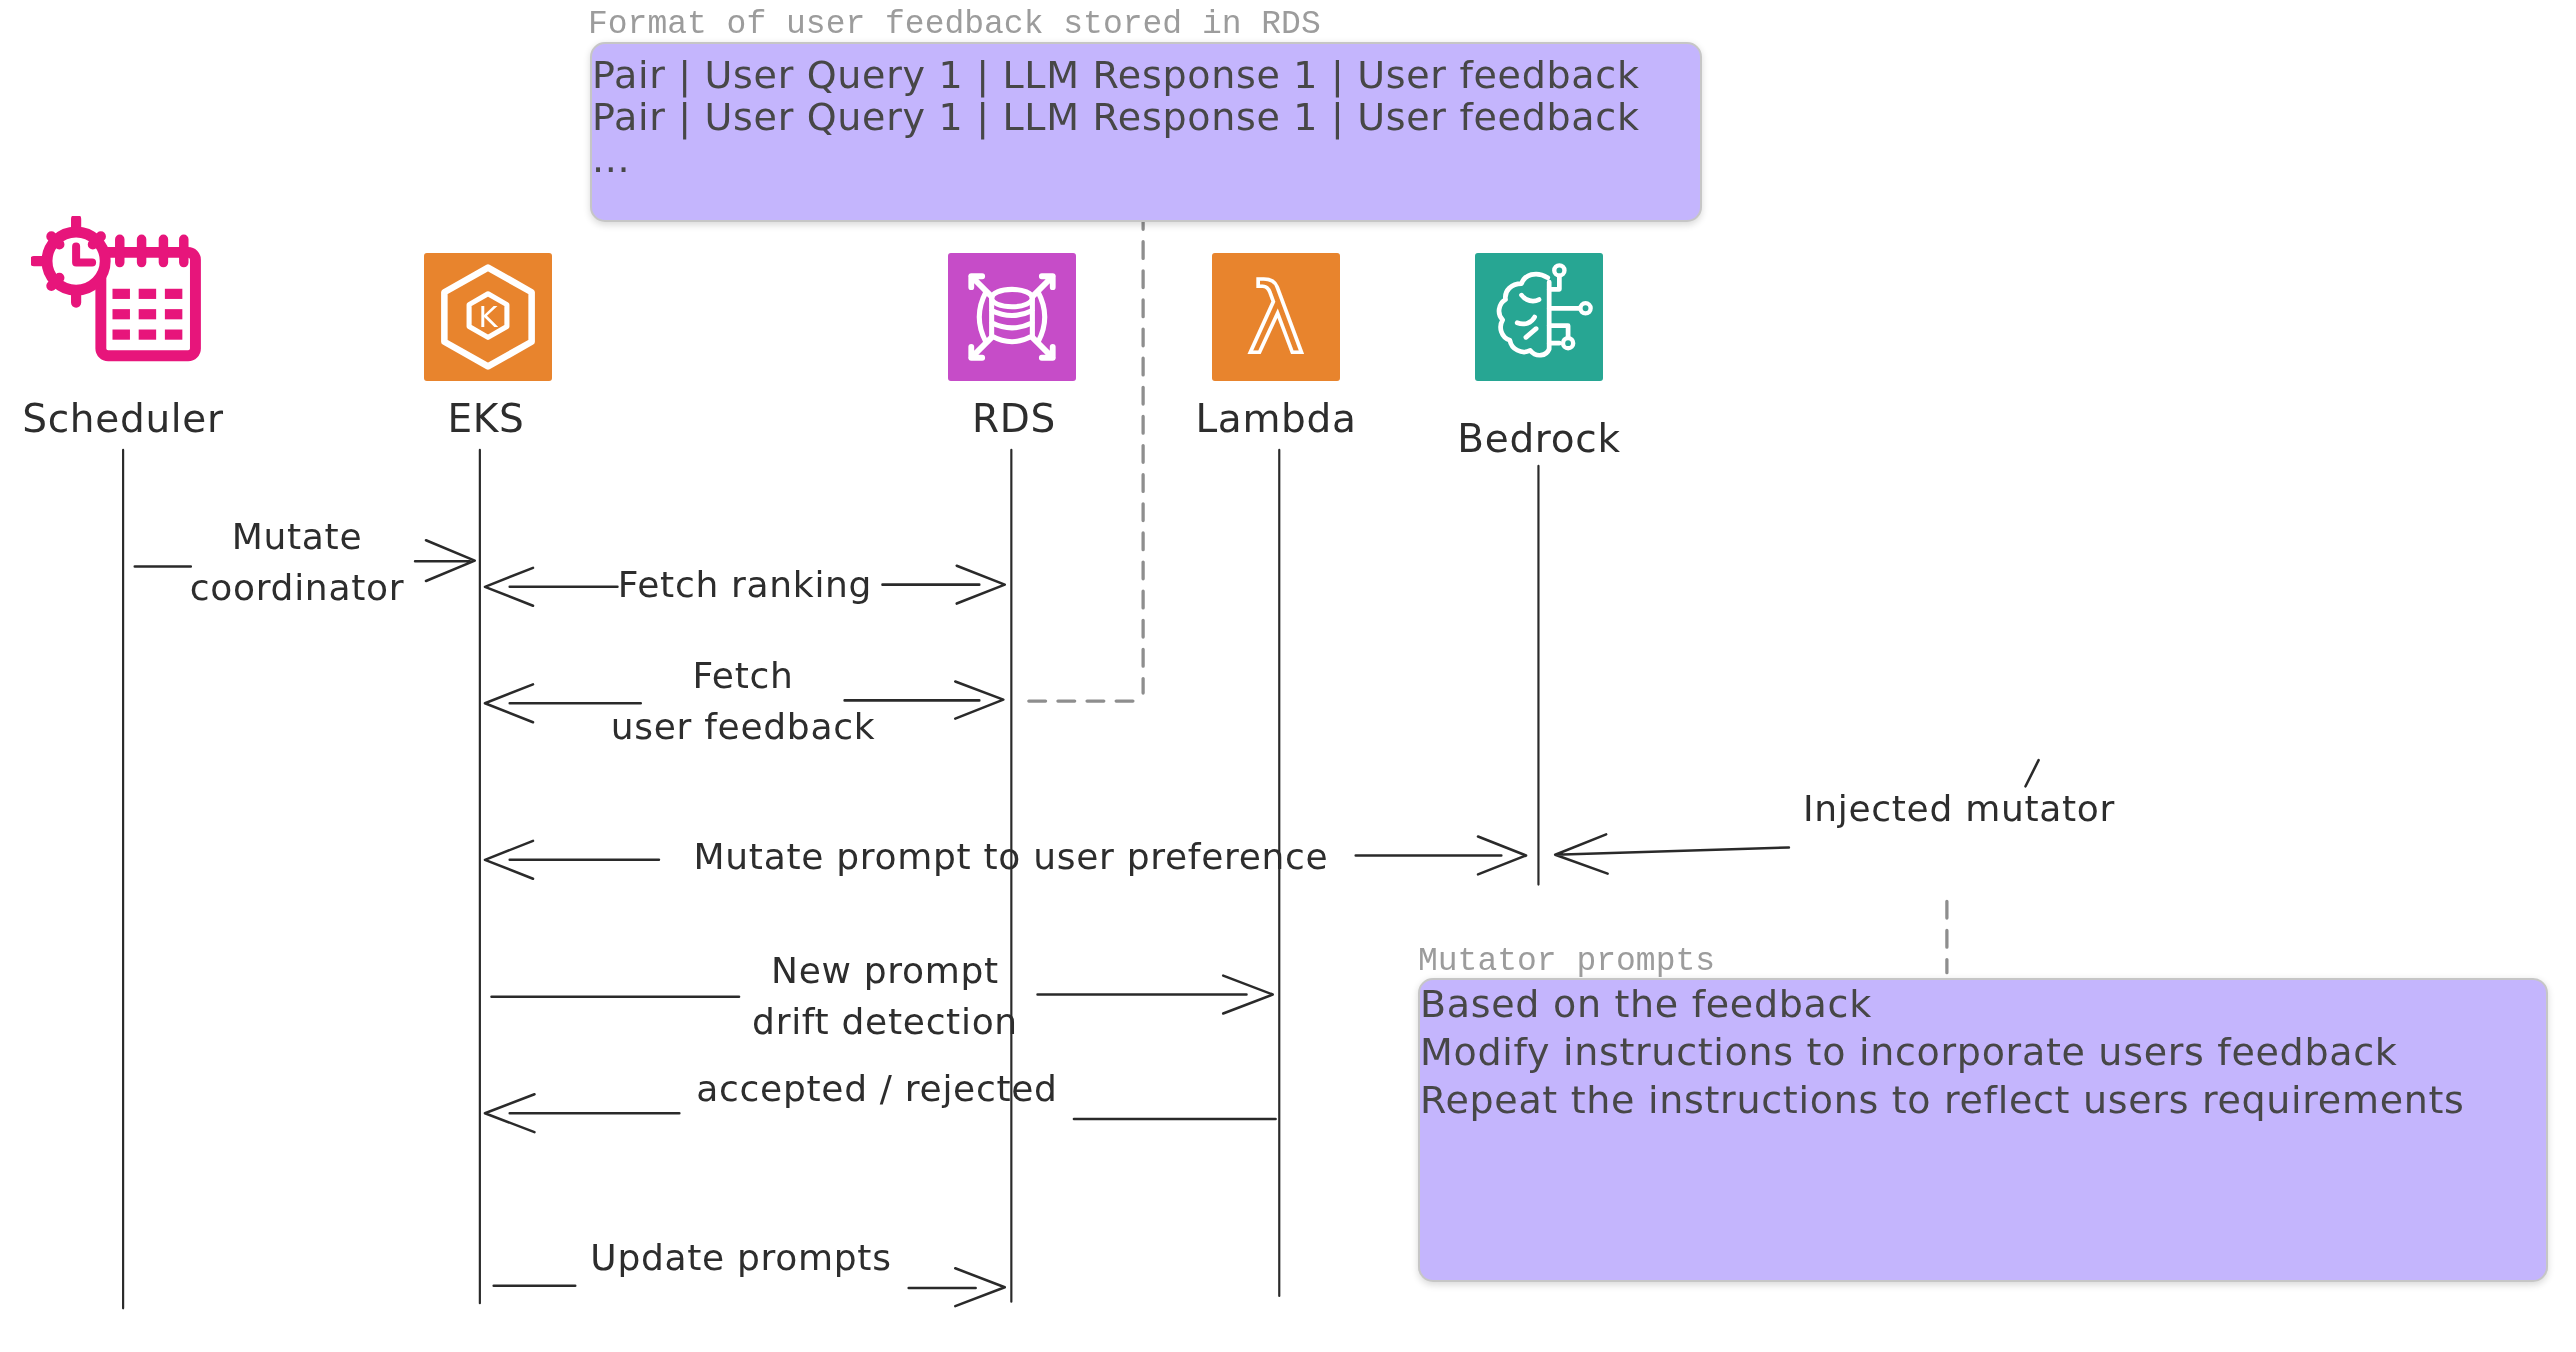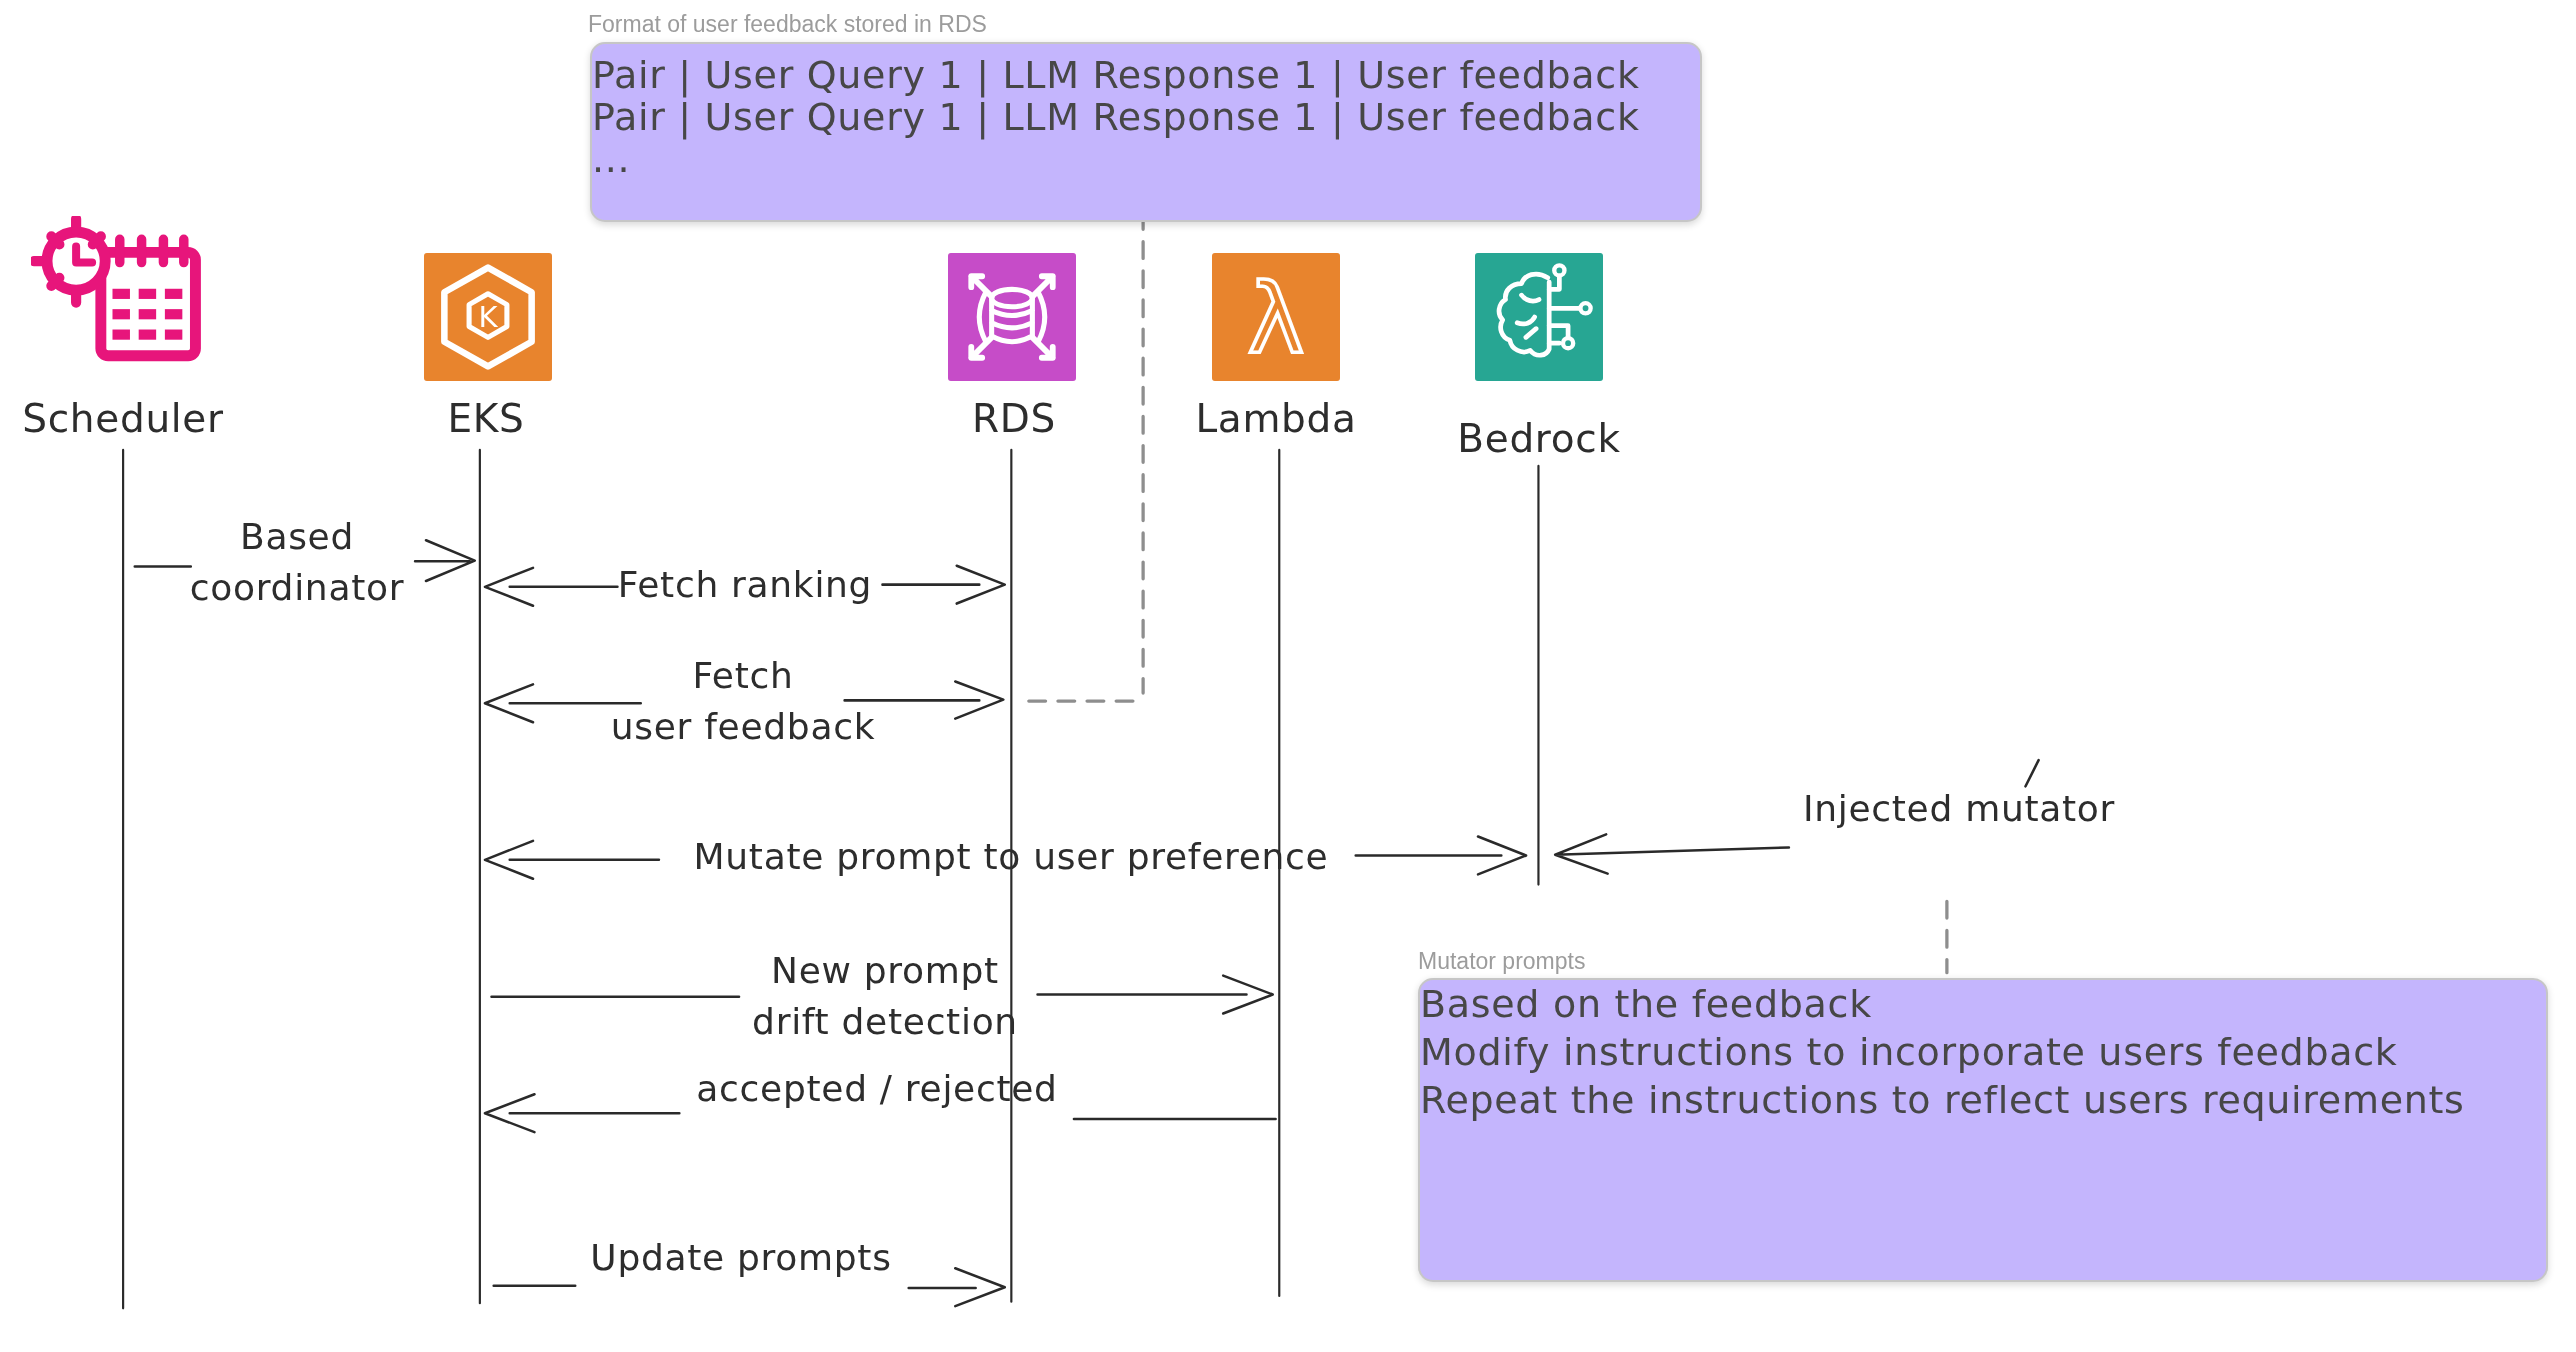--- a/index.html
+++ b/index.html
@@ -15,22 +15,22 @@
   .sq{position:absolute;width:128px;height:128px;border-radius:2.9px;z-index:2;}
   .sq svg{display:block;width:100%;height:100%;}
   .iw{stroke:#fff;fill:none;stroke-linecap:round;stroke-linejoin:round;}
   .scheduler-wrap{position:absolute;z-index:2;}
   .ic{stroke:currentColor;fill:none;stroke-linecap:round;stroke-linejoin:round;}
   
   .actor-label{position:absolute;transform:translateX(-50%);white-space:nowrap;z-index:3;
     font-size:39px;line-height:44px;color:var(--c-text);letter-spacing:0.7px;}
   .msg{position:absolute;transform:translateX(-50%);text-align:center;white-space:nowrap;z-index:3;
     font-size:36px;line-height:51px;color:var(--c-text);letter-spacing:0.7px;}
-  .note-label{position:absolute;z-index:3;font-family:Liberation Sans, sans-serif;
-    font-size:23px;line-height:29px;color:var(--c-gray);}
+  .note-label{position:absolute;z-index:3;font-family:Liberation Mono, monospace;
+    font-size:33px;line-height:29px;color:var(--c-gray);}
   .note-box{position:absolute;background:#c4b5fd;border:2.2px solid var(--c-border);
     border-radius:15px;box-shadow:0 2.9px 7.3px rgba(0,0,0,.15);z-index:2;}
   .note-line{font-size:38px;color:var(--c-note);letter-spacing:0.7px;white-space:nowrap;}
   #rds-note .note-line{line-height:42px;}
   #mutator-note .note-line{line-height:48px;}
   #rds-note{padding-top:10.2px;}
   #mutator-note{}
 </style>
 </head>
 <body>
@@ -123,21 +123,21 @@
     </svg>
   </div>
 
   <div class="actor-label" style="left:123px;top:397px;">Scheduler</div>
   <div class="actor-label" style="left:486px;top:397px;">EKS</div>
   <div class="actor-label" style="left:1014px;top:397px;">RDS</div>
   <div class="actor-label" style="left:1276px;top:397px;">Lambda</div>
   <div class="actor-label" style="left:1539px;top:417px;">Bedrock</div>
 
   <div class="msg" style="left:297px;top:511px;">
-    <div>Based</div>
+    <div>Mutate</div>
     <div>coordinator</div>
   </div>
   <div class="msg" style="left:745px;top:559px;">
     <div>Fetch ranking</div>
   </div>
   <div class="msg" style="left:743px;top:650px;">
     <div>Fetch</div>
     <div>user feedback</div>
   </div>
   <div class="msg" style="left:1011px;top:831px;">

